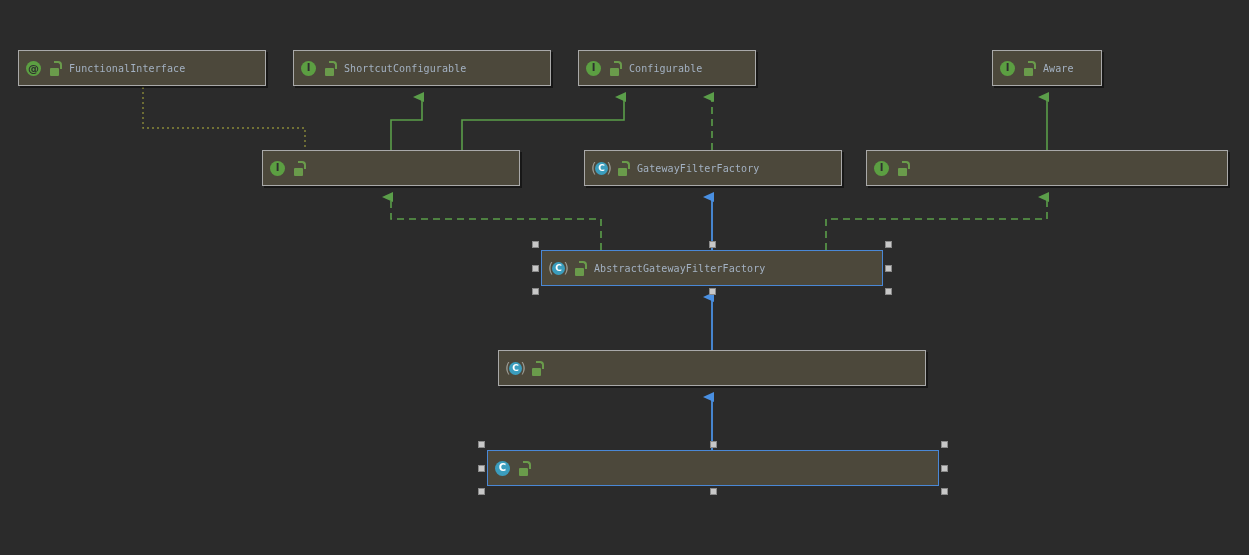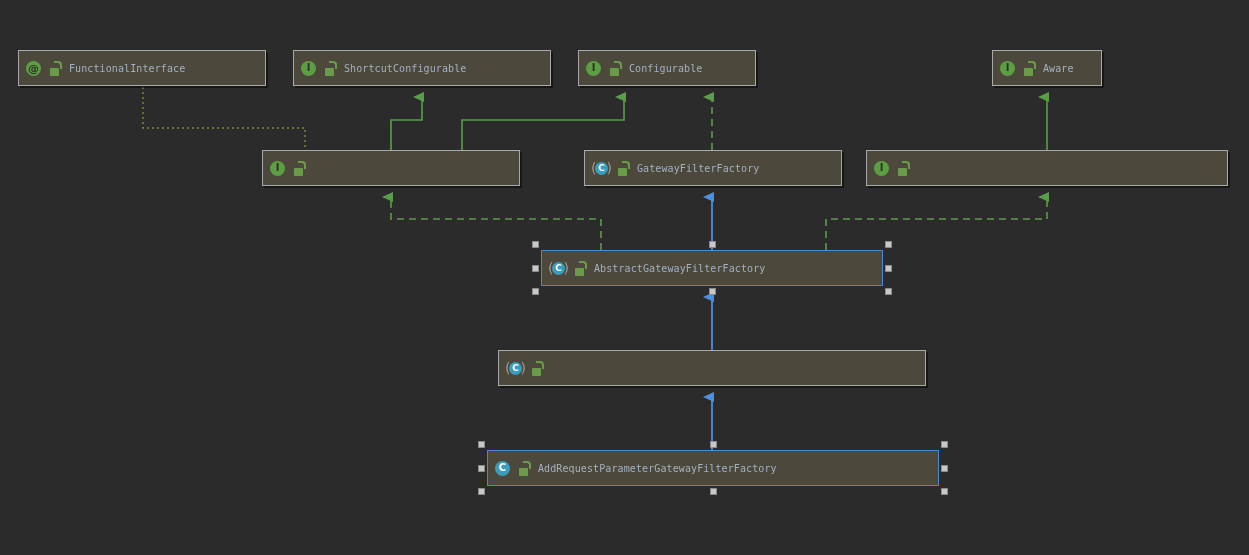--- a/index.html
+++ b/index.html
@@ -266,21 +266,20 @@
         </span>
       </div>
       <div class="node selected" style="left: 487px; top: 450px; width: 452px;">
         <span class="ico">
           <span class="ico-circle ico-class">C</span>
         </span>
         <span class="lock">
           <span class="shackle"></span>
           <span class="body"></span>
         </span>
-        <span class="node-label">AddRequestParameterGatewayFilterFactory</span>
       </div>
       <div class="handle" style="left: 478px; top: 441px;"></div>
       <div class="handle" style="left: 709.5px; top: 441px;"></div>
       <div class="handle" style="left: 941px; top: 441px;"></div>
       <div class="handle" style="left: 478px; top: 464.5px;"></div>
       <div class="handle" style="left: 941px; top: 464.5px;"></div>
       <div class="handle" style="left: 478px; top: 488px;"></div>
       <div class="handle" style="left: 709.5px; top: 488px;"></div>
       <div class="handle" style="left: 941px; top: 488px;"></div>
     </div>

